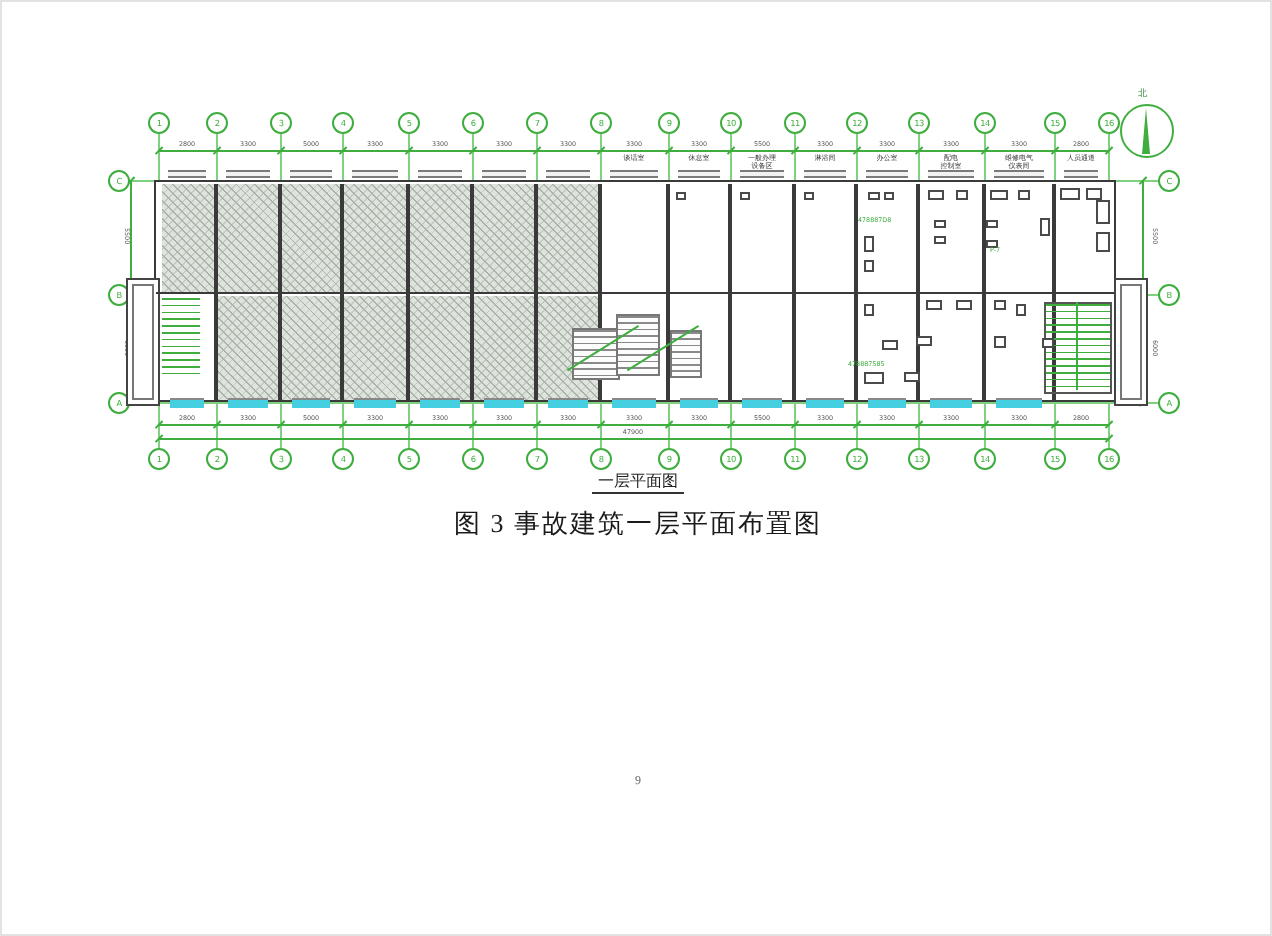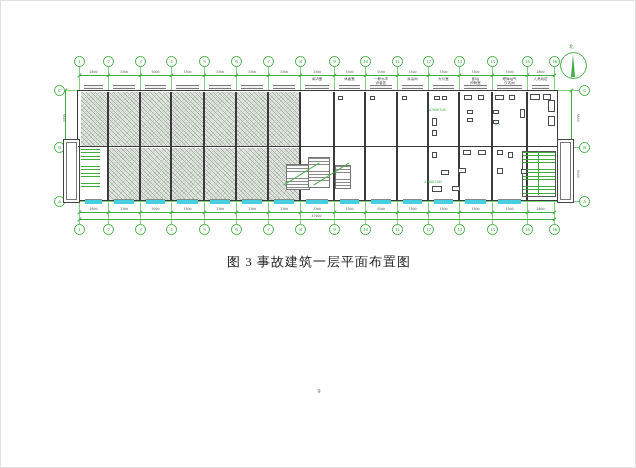--- a/index.html
+++ b/index.html
@@ -89,20 +89,21 @@
       <div class="steps" style="left:24px;top:6px;width:22px;height:31px;"></div>
       <div class="steps" style="left:51px;top:14px;width:16px;height:24px;"></div>
       <div class="stair-diag" style="left:17px;top:2px;height:42px;transform:rotate(58deg);"></div>
       <div class="stair-diag" style="left:47px;top:2px;height:42px;transform:rotate(58deg);"></div>
     </div>
 
     <div class="abs" id="north-circle"></div>
     <div class="abs" id="north-needle"></div>
     <div class="abs" id="north-label">北</div>
 
+    <div class="abs" id="drawing-title"><span>一层平面图</span></div>
     <div class="abs" id="figure-caption">图 3 事故建筑一层平面布置图</div>
   <div class="abs" style="left: 78px; top: 66px; width: 0.6px; height: 157px; background: rgb(127, 208, 127); z-index: 0;"></div>
       <div class="abs" style="left: 107px; top: 66px; width: 0.6px; height: 157px; background: rgb(127, 208, 127); z-index: 0;"></div>
       <div class="abs" style="left: 139px; top: 66px; width: 0.6px; height: 157px; background: rgb(127, 208, 127); z-index: 0;"></div>
       <div class="abs" style="left: 170px; top: 66px; width: 0.6px; height: 157px; background: rgb(127, 208, 127); z-index: 0;"></div>
       <div class="abs" style="left: 203px; top: 66px; width: 0.6px; height: 157px; background: rgb(127, 208, 127); z-index: 0;"></div>
       <div class="abs" style="left: 235px; top: 66px; width: 0.6px; height: 157px; background: rgb(127, 208, 127); z-index: 0;"></div>
       <div class="abs" style="left: 267px; top: 66px; width: 0.6px; height: 157px; background: rgb(127, 208, 127); z-index: 0;"></div>
       <div class="abs" style="left: 299px; top: 66px; width: 0.6px; height: 157px; background: rgb(127, 208, 127); z-index: 0;"></div>
       <div class="abs" style="left: 333px; top: 66px; width: 0.6px; height: 157px; background: rgb(127, 208, 127); z-index: 0;"></div>

